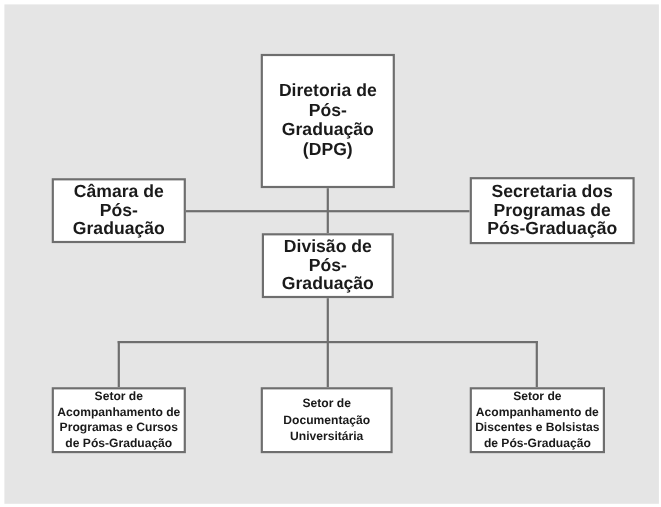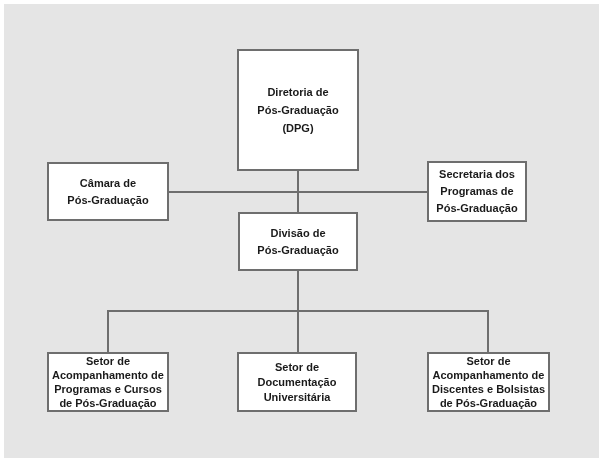--- a/index.html
+++ b/index.html
@@ -28,31 +28,31 @@
     background: var(--node-fill, #ffffff);
     border: 2px solid var(--line, #6e6e6e);
     box-sizing: border-box;
     display: flex;
     align-items: center;
     justify-content: center;
     text-align: center;
     font-weight: bold;
     color: var(--text, #1a1a1a);
     white-space: pre-line;
-    font-size: 11px;
+    font-size: 16px;
     line-height: 17px;
   }
   .connector {
     position: absolute;
     background: var(--line, #6e6e6e);
   }
   
   #node-dpg            { left: 233px; top: 45px;  width: 122px; height: 122px; line-height: 18px; }
   #node-camara         { left: 43px;  top: 158px; width: 122px; height: 59px;  }
-  #node-secretaria     { left: 423px; top: 157px; width: 100px; height: 61px;  }
+  #node-secretaria     { left: 423px; top: 157px; width: 150px; height: 61px;  }
   #node-divisao        { left: 234px; top: 208px; width: 120px; height: 59px; text-align: center;  }
   #node-setor-programas   { left: 43px;  top: 348px; width: 122px; height: 60px; font-size: 11px; line-height: 14px; }
   #node-setor-documentacao{ left: 233px; top: 348px; width: 120px; height: 60px; font-size: 11px; line-height: 15px; }
   #node-setor-discentes   { left: 423px; top: 348px; width: 123px; height: 60px; font-size: 11px; line-height: 14px; }
   
   #conn-dpg-divisao        { left: 293px; top: 167px; width: 2px;   height: 41px; }
   #conn-camara-secretaria  { left: 165px; top: 187px; width: 258px; height: 2px;  }
   #conn-divisao-bus        { left: 293px; top: 267px; width: 2px;   height: 40px; }
   #conn-bus                { left: 103px; top: 306px; width: 382px; height: 2px;  }
   #conn-drop-left          { left: 103px; top: 306px; width: 2px;   height: 42px; }

